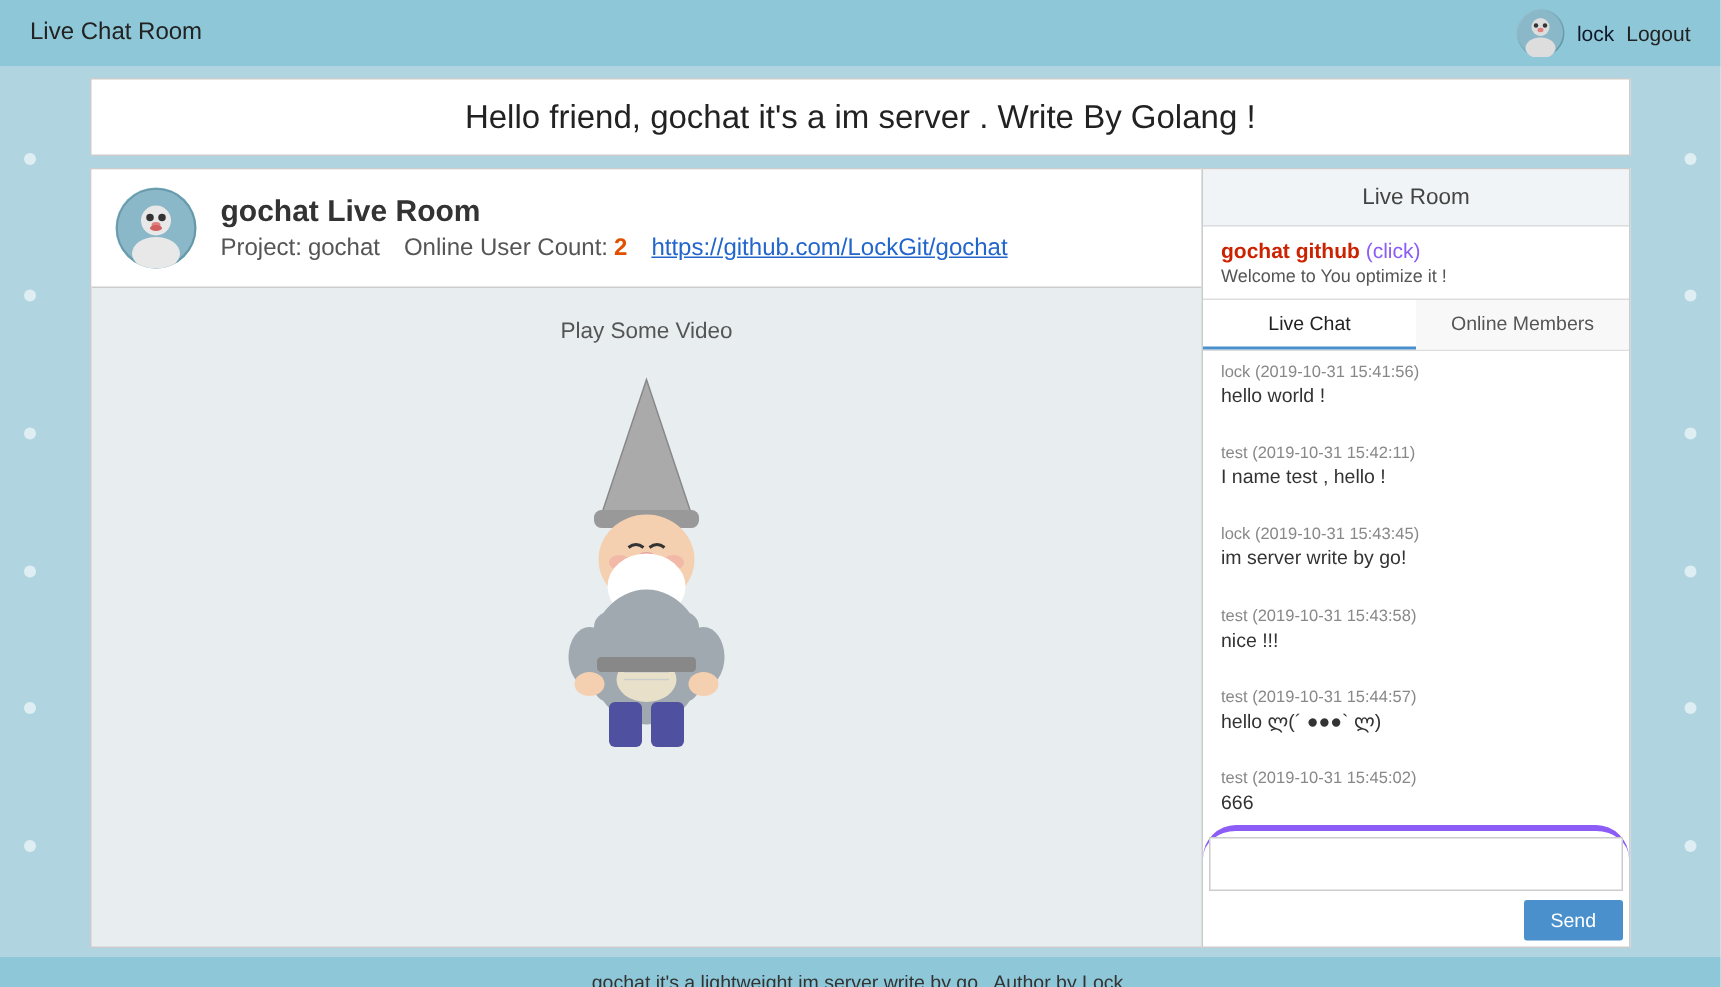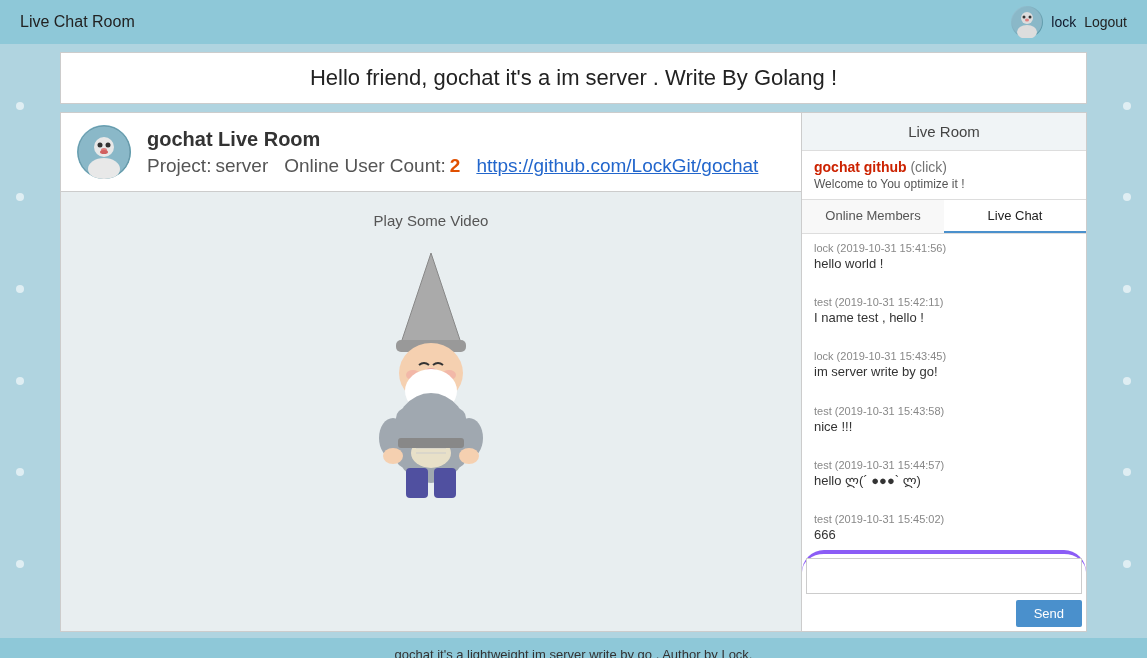--- a/index.html
+++ b/index.html
@@ -123,21 +123,21 @@
     }
     .room-title {
       font-size: 20px;
       font-weight: bold;
       color: #333;
     }
     .room-meta {
       display: flex;
       align-items: center;
       gap: 16px;
-      font-size: 19px;
+      font-size: 16px;
       color: #555;
     }
     .meta-item {
       display: flex;
       align-items: center;
       gap: 4px;
     }
     .user-count-num {
       color: #e05000;
       font-weight: bold;
@@ -356,21 +356,21 @@
           <circle cx="31" cy="20" r="2.5" fill="#333"></circle>
           <ellipse cx="27" cy="25" rx="3" ry="2" fill="#e08080"></ellipse>
           <ellipse cx="27" cy="27" rx="4" ry="2" fill="#d06060"></ellipse>
         </svg>
       </div>
       <div class="left-panel-info">
         <span class="room-title">gochat Live Room</span>
         <div class="room-meta">
           <div class="meta-item">
             <span>Project:</span>
-            <span>server</span>
+            <span>gochat</span>
           </div>
           <div class="meta-item">
             <span>Online User Count:</span>
             <span class="user-count-num">2</span>
           </div>
           <span class="github-link">https://github.com/LockGit/gochat</span>
         </div>
       </div>
     </div>
     <div class="left-panel-body">
@@ -419,28 +419,28 @@
     </div>
   </div>
 
   <div class="right-panel">
     <div class="right-panel-header">
       <span>Live Room</span>
     </div>
     <div class="github-section">
       <span class="gochat-link">
         <span>gochat github</span>
-        <span style="color:#737373;font-weight:normal;margin-top:35px;">(click)</span>
+        <span style="color:#8b5cf6;font-weight:normal;margin-top:35px;">(click)</span>
       </span>
       <div class="welcome-text">Welcome to You optimize it !</div>
     </div>
 
     <div class="tabs">
+      <button class="tab active">Live Chat</button>
       <button class="tab">Online Members</button>
-      <button class="tab active">Live Chat</button>
     </div>
 
     <div class="chat-messages" id="chat-messages">
     <div class="chat-message">
           <div class="message-meta">lock (2019-10-31 15:41:56)</div>
           <div class="message-text">hello world !</div>
         </div>
         <div class="chat-message">
           <div class="message-meta">test (2019-10-31 15:42:11)</div>
           <div class="message-text">I name test , hello !</div>

